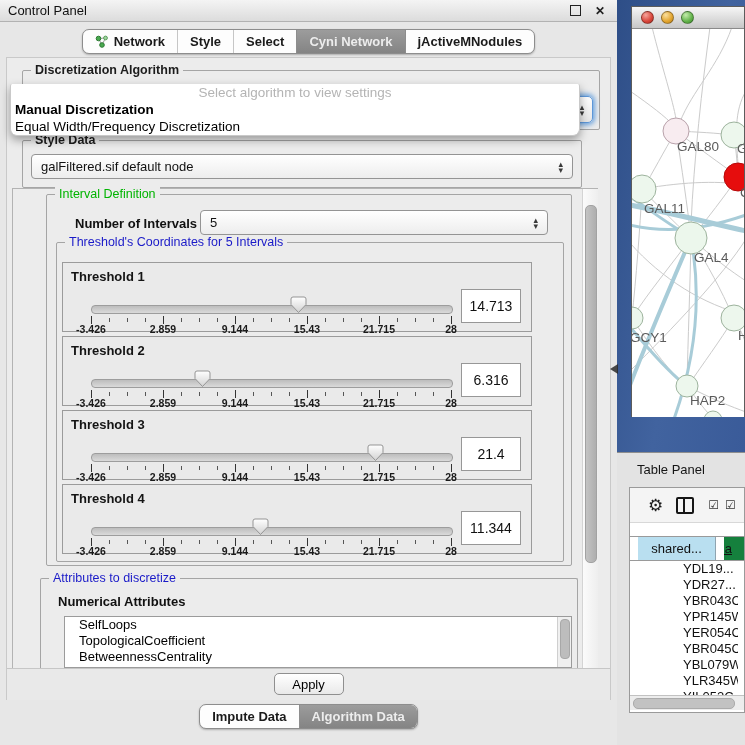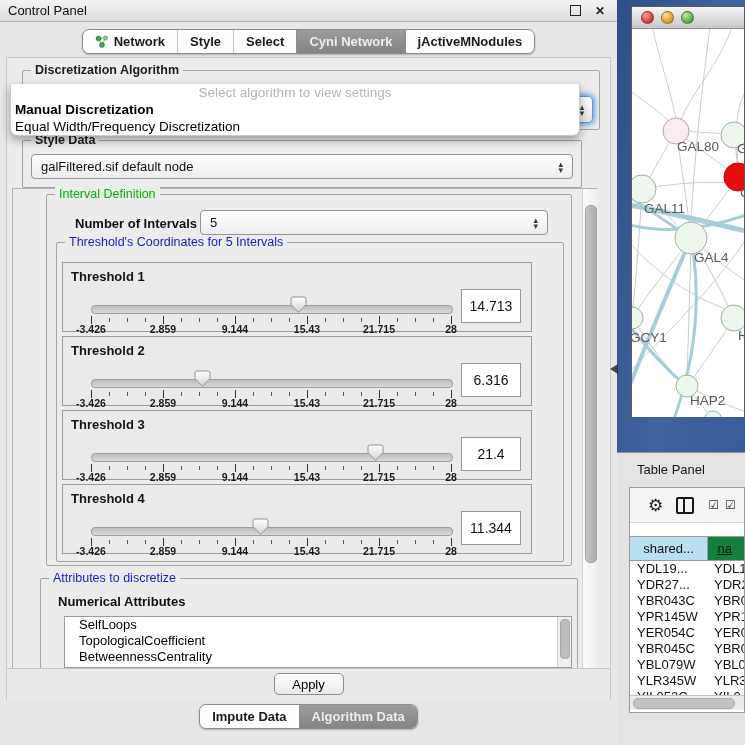--- a/index.html
+++ b/index.html
@@ -97,25 +97,25 @@
   #tp-panel{position:absolute;left:12px;top:34px;width:116px;height:226px;background:#fff;border:1px solid #9a9a9a;
       box-sizing:border-box;overflow:hidden;}
   #tp-toolbar{height:34px;background:#f4f4f4;border-bottom:1px solid #d8d8d8;display:flex;align-items:center;}
   #gear-icon{margin-left:18px;font-size:17px;color:#1d1d1d;line-height:17px;}
   #cols-icon{margin-left:13px;width:14px;height:13px;border:2px solid #161616;border-radius:2px;position:relative;}
   #cols-icon::after{content:"";position:absolute;left:5px;top:0;width:2px;height:13px;background:#161616;}
   .chk{margin-left:6px;font-size:12px;color:#333;}
   .chk.first{margin-left:14px;}
   #tp-gap{height:13px;background:#fff;}
   #tp-header{height:23px;display:flex;border-top:1px solid #9a9a9a;border-bottom:1px solid #9a9a9a;font-size:13px;}
-  .hcell{box-sizing:border-box;display:flex;align-items:center;}
+  .hcell{box-sizing:border-box;display:flex;align-items:center;margin-left:8px;}
   .hcell.c1{width:78px;background:#b9dff0;border-right:1px solid #8fa4b0;justify-content:center;}
   .hcell.c2{flex:1;background:#15803d;justify-content:flex-end;padding-right:12px;overflow:hidden;text-decoration:underline;}
   #tp-rows{height:134px;overflow:hidden;font-size:13px;}
-  .trow{display:flex;height:16px;line-height:16px;}
+  .trow{display:flex;height:16px;line-height:16px;padding-left:46px;}
   .tcell{overflow:hidden;white-space:nowrap;}
   .tcell.c1{width:78px;padding-left:7px;box-sizing:border-box;}
   .tcell.c2{flex:1;padding-left:6px;}
   #tp-hscroll{height:14px;background:#ededed;border-top:1px solid #c2c2c2;position:relative;}
   #tp-hscroll .hthumb{position:absolute;left:3px;top:2px;width:100px;height:9px;background:#c2c2c2;border-radius:5px;border:1px solid #ababab;}
 
   #mouse-cursor{left:610px;top:364px;width:0;height:0;border-top:5px solid transparent;border-bottom:5px solid transparent;
       border-right:8px solid #2a2a2a;opacity:.85;}
 
   svg text{font-family:"Liberation Sans",sans-serif;}

